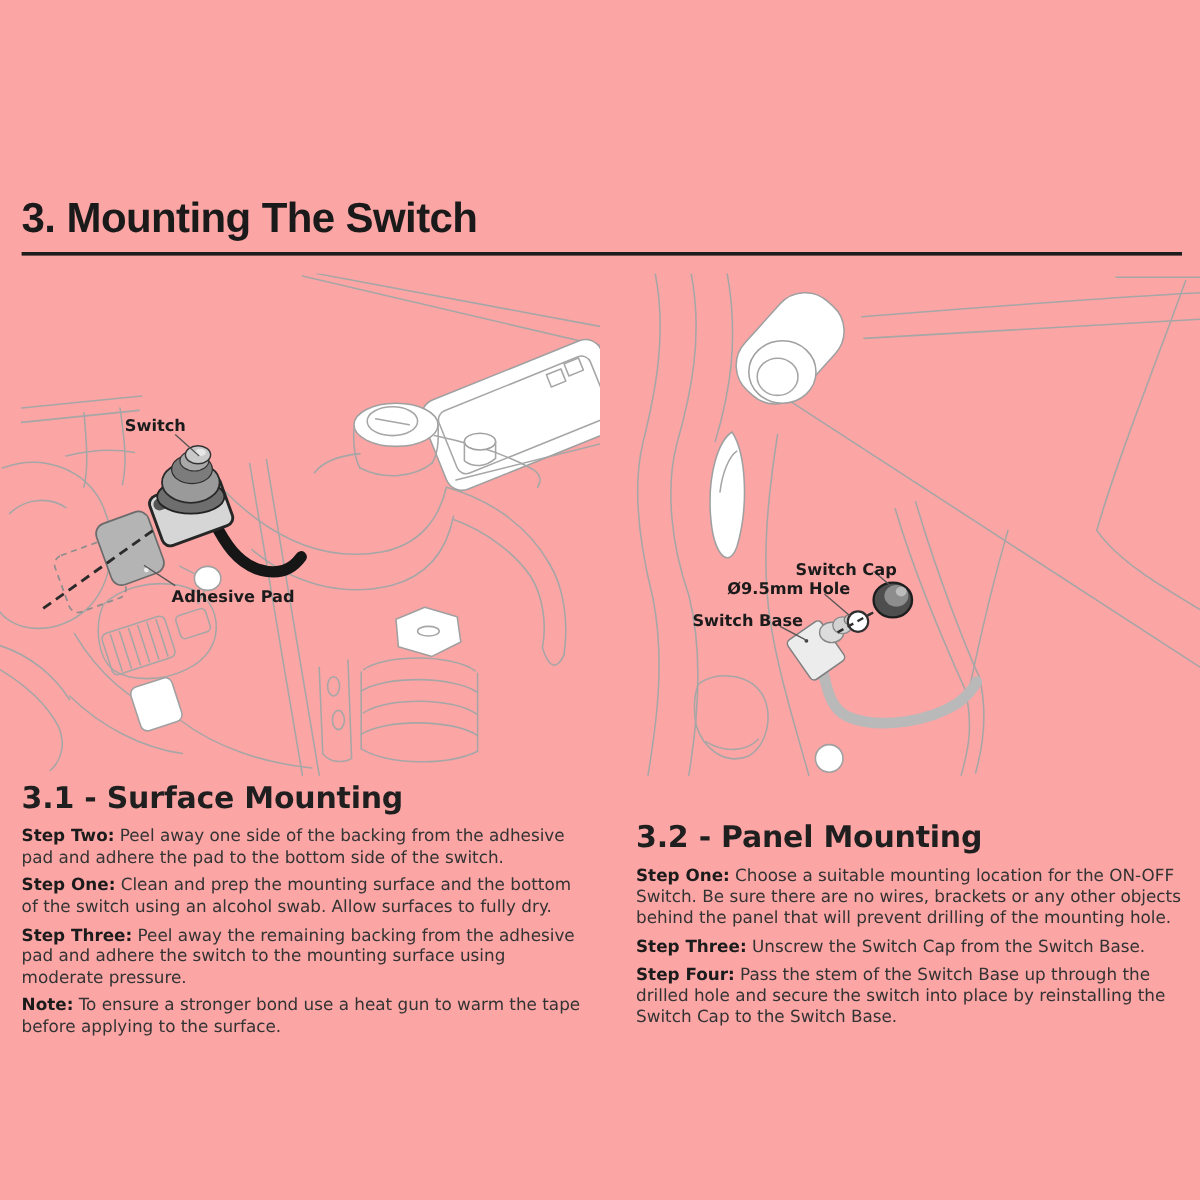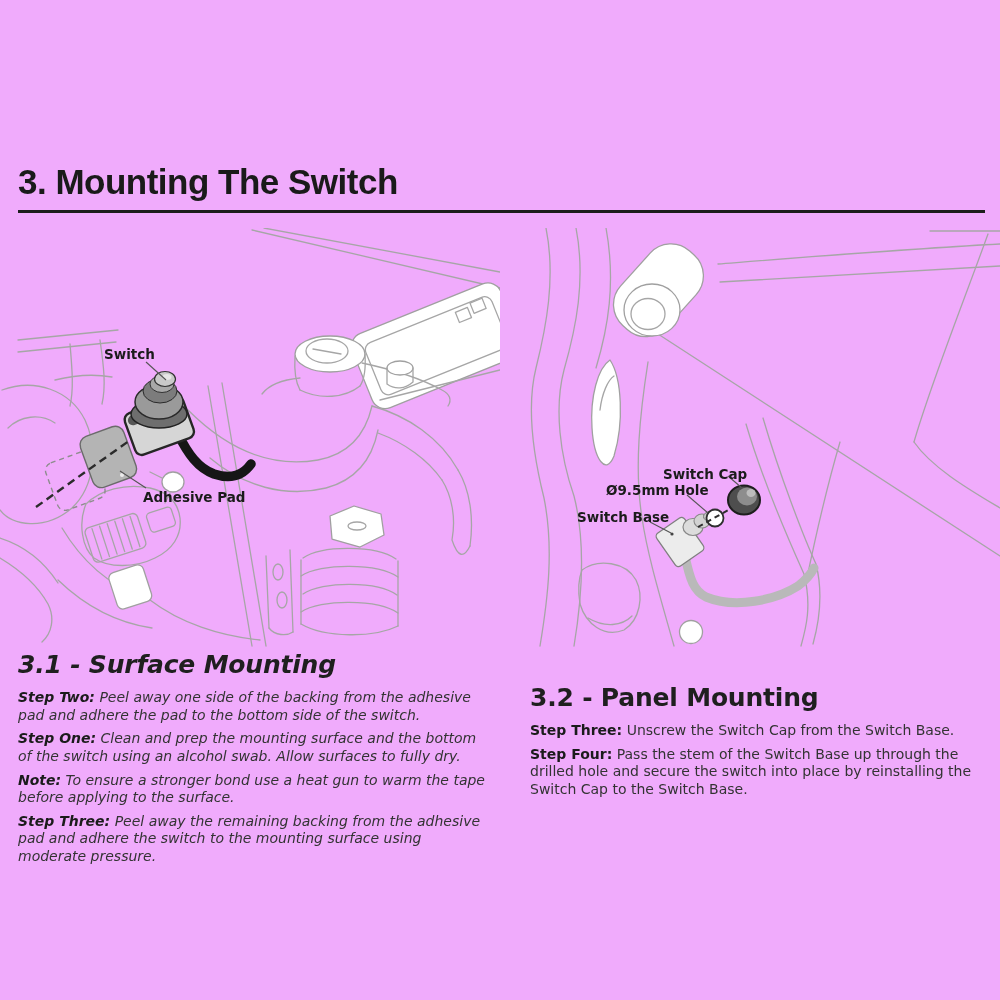--- a/index.html
+++ b/index.html
@@ -1,25 +1,25 @@
 <!DOCTYPE html>
 <html><head>
 <meta charset="utf-8">
 <style>
   html,body{margin:0;padding:0;background:#ffffff;}
-  .page{position:relative;width:1000px;height:1000px;background:#f0abfc;overflow:hidden;
+  .page{position:relative;width:1000px;height:1000px;background:#fca5a5;overflow:hidden;
         font-family:"DejaVu Sans", sans-serif;}
   .doc-title{position:absolute;left:18px;top:162px;font-family:"Liberation Sans", sans-serif;
         font-weight:bold;font-size:35px;letter-spacing:-0.5px;color:#1a1a1a;white-space:nowrap;}
   .title-rule{position:absolute;left:18px;top:210px;width:967px;height:3px;background:#1d1d1d;}
   .fig{position:absolute;top:228px;height:420px;}
   .fig-left{left:0;width:500px;}
   .fig-right{left:530px;width:470px;}
   .col{position:absolute;top:650px;}
-  .col-left{left:18px;width:470px;font-style:italic;}
+  .col-left{left:18px;width:470px;}
   .col-right{left:530px;width:458px;margin-top:33px;}
   .sec-heading{margin:0 0 10px 0;font-size:25px;font-weight:bold;color:#1f1f1f;
         letter-spacing:-0.2px;}
   .step{margin:0 0 6px 0;font-size:14px;line-height:1.26;color:#333333;}
   .step strong{color:#1b1b1b;}
   
   .ln{fill:none;stroke:#a6a6a6;stroke-width:1.3;stroke-linecap:round;stroke-linejoin:round;}
   .lnw{fill:#ffffff;stroke:#a0a0a0;stroke-width:1.3;stroke-linejoin:round;}
   .fig-label{font-family:"DejaVu Sans", sans-serif;font-weight:bold;font-size:13.5px;fill:#1b1b1b;}
   .leader{stroke:#555555;stroke-width:1.1;fill:none;}
@@ -217,32 +217,36 @@
     <h2 class="sec-heading">3.1 - Surface Mounting</h2>
     <p class="step">
       <strong>Step Two:</strong>
       <span>Peel away one side of the backing from the adhesive pad and adhere the pad to the bottom side of the switch.</span>
     </p>
     <p class="step">
       <strong>Step One:</strong>
       <span>Clean and prep the mounting surface and the bottom of the switch using an alcohol swab. Allow surfaces to fully dry.</span>
     </p>
     <p class="step">
+      <strong>Step Three:</strong>
+      <span>Peel away the remaining backing from the adhesive pad and adhere the switch to the mounting surface using moderate pressure.</span>
+    </p>
+    <p class="step">
       <strong>Note:</strong>
       <span>To ensure a stronger bond use a heat gun to warm the tape before applying to the surface.</span>
     </p>
-    <p class="step">
-      <strong>Step Three:</strong>
-      <span>Peel away the remaining backing from the adhesive pad and adhere the switch to the mounting surface using moderate pressure.</span>
-    </p>
   </div>
 
   <div class="col col-right">
     <h2 class="sec-heading">3.2 - Panel Mounting</h2>
     <p class="step">
+      <strong>Step One:</strong>
+      <span>Choose a suitable mounting location for the ON-OFF Switch. Be sure there are no wires, brackets or any other objects behind the panel that will prevent drilling of the mounting hole.</span>
+    </p>
+    <p class="step">
       <strong>Step Three:</strong>
       <span>Unscrew the Switch Cap from the Switch Base.</span>
     </p>
     <p class="step">
       <strong>Step Four:</strong>
       <span>Pass the stem of the Switch Base up through the drilled hole and secure the switch into place by reinstalling the Switch Cap to the Switch Base.</span>
     </p>
   </div>
 
 </div>

